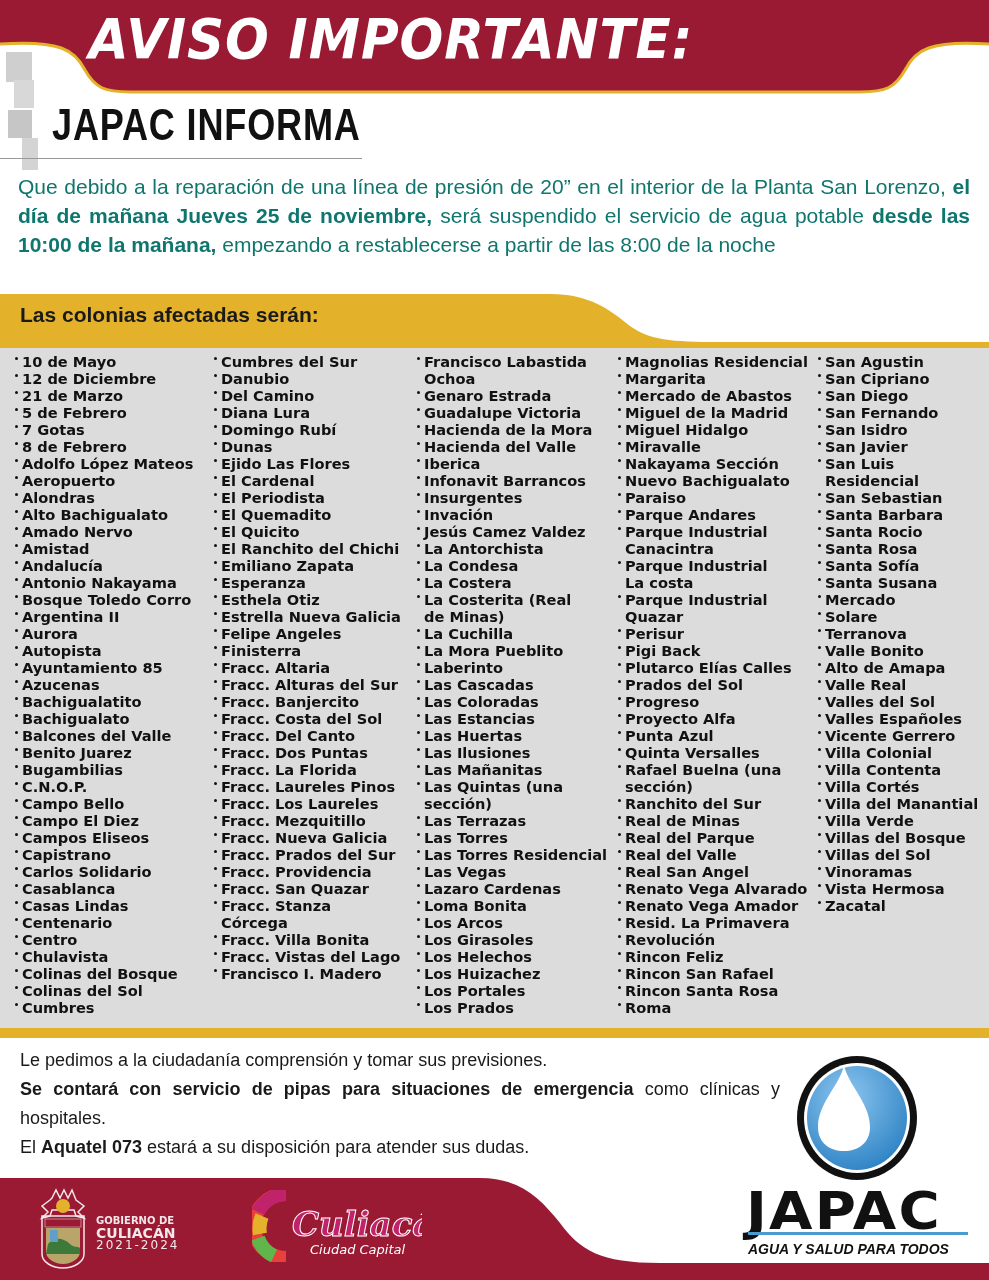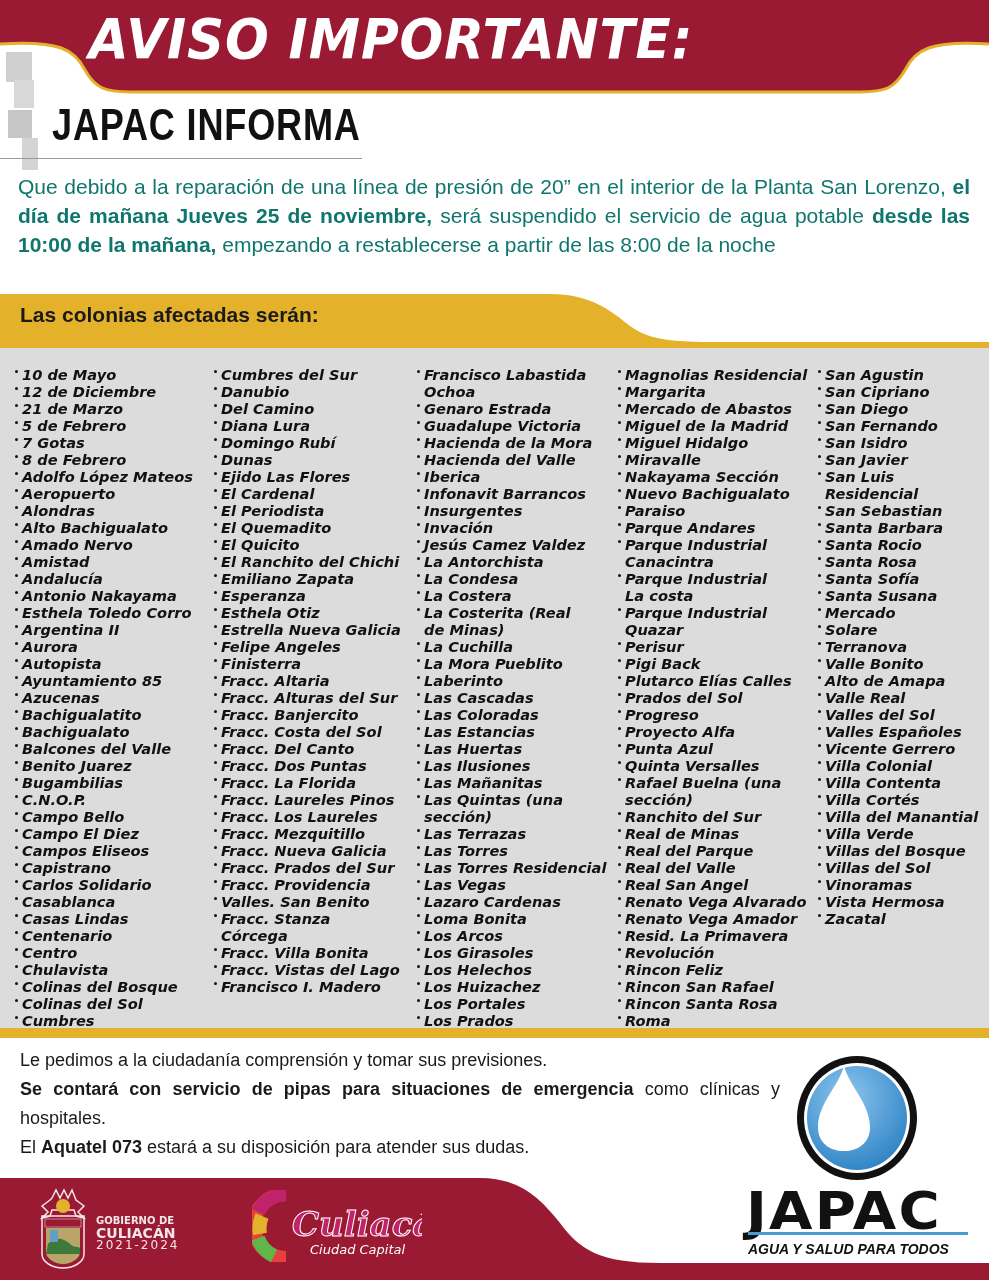--- a/index.html
+++ b/index.html
@@ -41,21 +41,21 @@
   
   .yband { position: absolute; left: 0; top: 290px; width: 989px; height: 58px; }
   .yband svg { position: absolute; left:0; top:0; }
   .yband-label {
     position: absolute; left: 20px; top: 303px;
     font-family: "Liberation Sans", sans-serif; font-weight: bold; font-size: 21px; color: #1a1a1a;
   }
 
   
   .panel { position: absolute; left: 0; top: 348px; width: 989px; height: 680px; background: #dcdcdc; }
-  .col { position: absolute; top: 366px; font-style: italic; }
+  .col { position: absolute; top: 353px; }
   .col ul { list-style: none; }
   .col li {
     font-family: "DejaVu Sans", sans-serif; font-size: 14.6px; line-height: 17px;
     color: #111; padding-left: 8px; position: relative; white-space: nowrap; font-weight: 600;
   }
   .col li::before {
     content: ""; position: absolute; left: 1px; top: 4px; width: 3px; height: 3px; background: #111; border-radius: 50%;
   }
   .c1 { left: 14px; } .c2 { left: 213px; } .c3 { left: 416px; } .c4 { left: 617px; } .c5 { left: 817px; }
 
@@ -131,21 +131,21 @@
       <li>7 Gotas</li>
       <li>8 de Febrero</li>
       <li>Adolfo López Mateos</li>
       <li>Aeropuerto</li>
       <li>Alondras</li>
       <li>Alto Bachigualato</li>
       <li>Amado Nervo</li>
       <li>Amistad</li>
       <li>Andalucía</li>
       <li>Antonio Nakayama</li>
-      <li>Esthela Toledo Corro</li>
+      <li>Bosque Toledo Corro</li>
       <li>Argentina II</li>
       <li>Aurora</li>
       <li>Autopista</li>
       <li>Ayuntamiento 85</li>
       <li>Azucenas</li>
       <li>Bachigualatito</li>
       <li>Bachigualato</li>
       <li>Balcones del Valle</li>
       <li>Benito Juarez</li>
       <li>Bugambilias</li>
@@ -191,21 +191,21 @@
       <li>Fracc. Costa del Sol</li>
       <li>Fracc. Del Canto</li>
       <li>Fracc. Dos Puntas</li>
       <li>Fracc. La Florida</li>
       <li>Fracc. Laureles Pinos</li>
       <li>Fracc. Los Laureles</li>
       <li>Fracc. Mezquitillo</li>
       <li>Fracc. Nueva Galicia</li>
       <li>Fracc. Prados del Sur</li>
       <li>Fracc. Providencia</li>
-      <li>Valles. San Benito</li>
+      <li>Fracc. San Quazar</li>
       <li>Fracc. Stanza<br>Córcega</li>
       <li>Fracc. Villa Bonita</li>
       <li>Fracc. Vistas del Lago</li>
       <li>Francisco I. Madero</li>
     </ul>
   </div>
 <div class="col c3">
     <ul id="col2">
       <li>Francisco Labastida<br>Ochoa</li>
       <li>Genaro Estrada</li>

